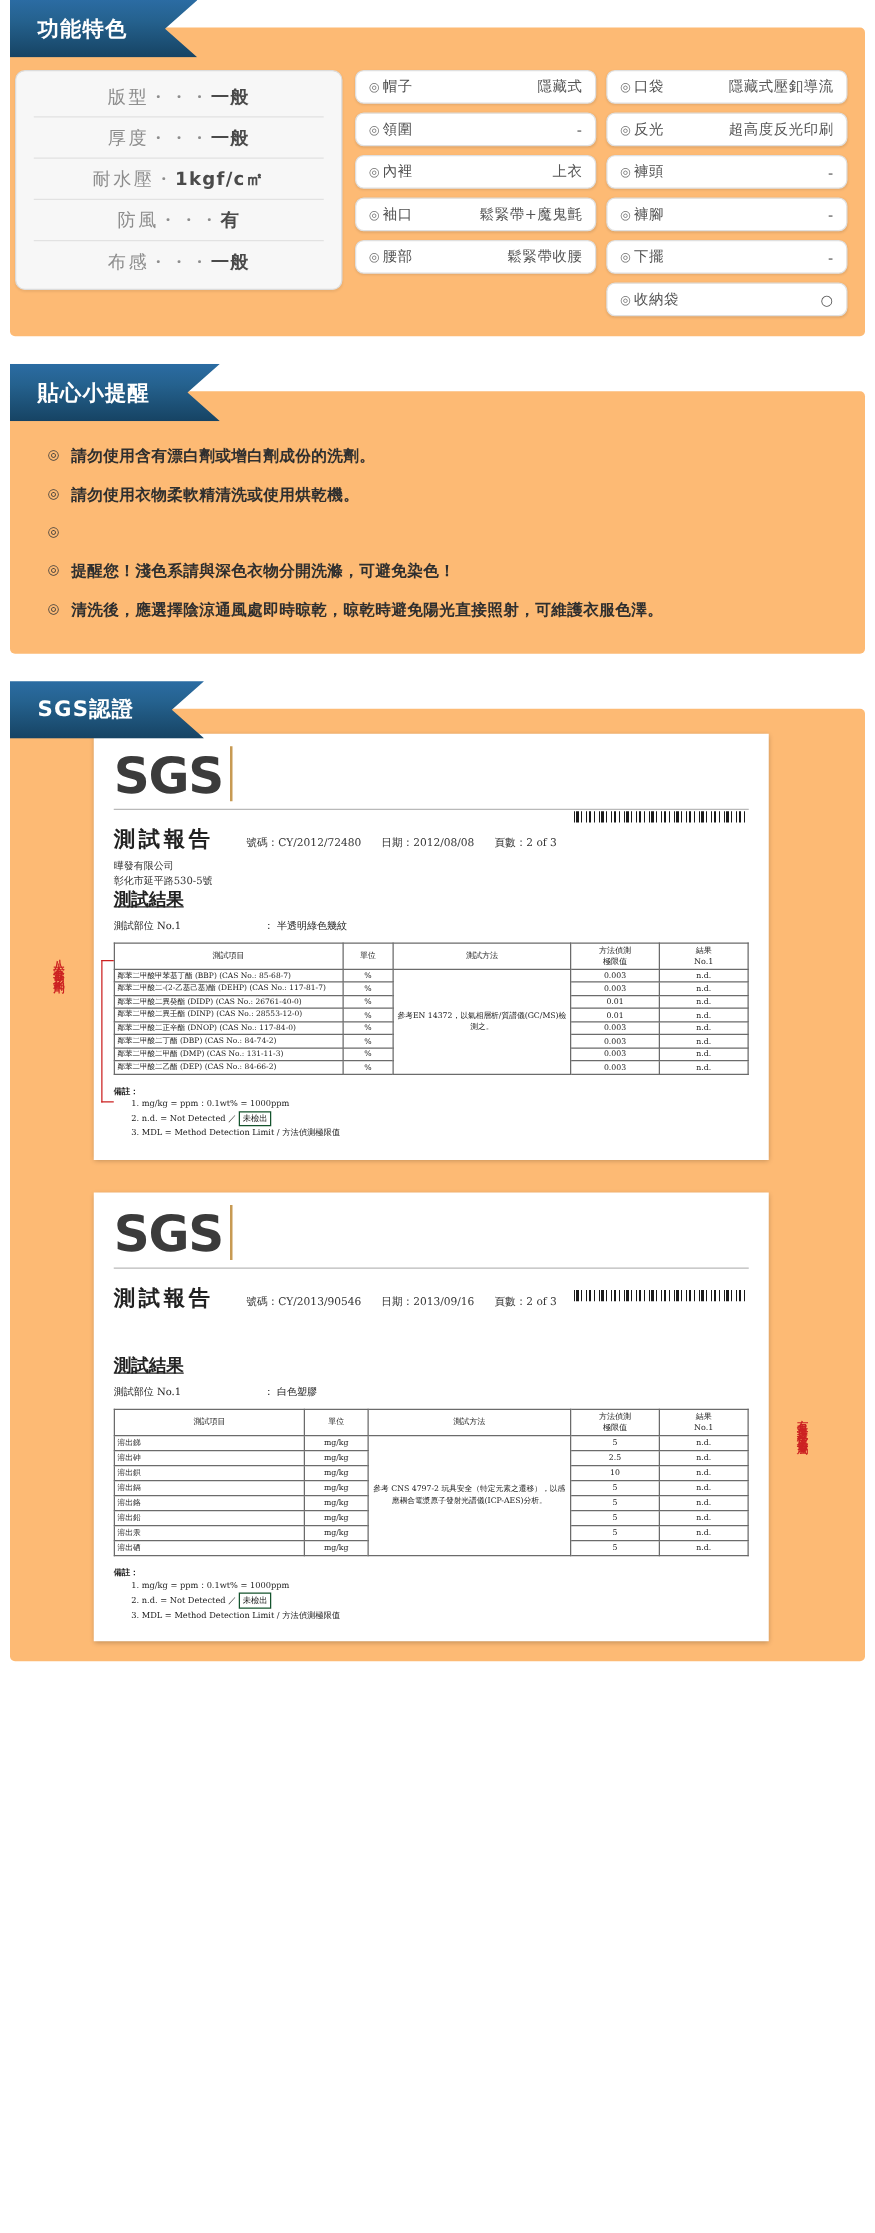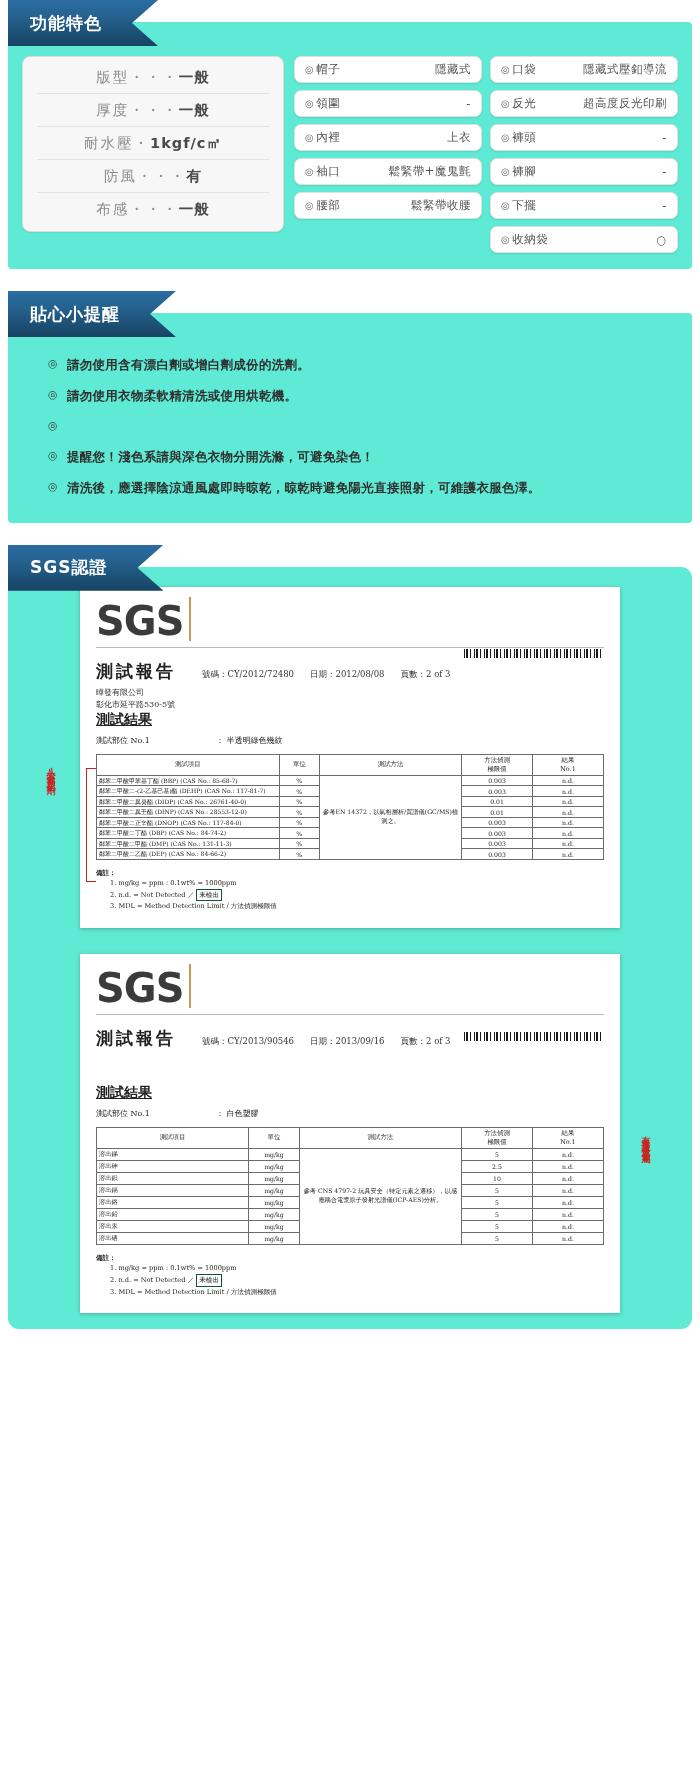--- a/index.html
+++ b/index.html
@@ -17,23 +17,23 @@
   .ribbon{
     position:absolute;left:8px;top:0;height:46px;
     display:flex;align-items:center;
     padding:0 56px 0 22px;
     background:linear-gradient(to bottom,#2b6ca3 0%,#25628f 35%,#164363 100%);
     color:#ffffff;font-size:17px;font-weight:bold;letter-spacing:1px;
     box-shadow:0 2px 3px rgba(0,0,0,.28);
     clip-path:polygon(0 0,100% 0,calc(100% - 26px) 50%,100% 100%,0 100%);
   }
   .panel{
-    background:#5eead4;
+    background:#fdba74;
     margin:-24px 8px 0 8px;
-    padding:34px 14px 16px 14px;
+    padding:34px 14px 16px 4px;
     border-radius:4px;
     position:relative;z-index:1;
   }
 
   
   .feat-grid{display:flex;gap:10px;align-items:flex-start;}
   .col-spec{
     flex:0 0 232px;
     background:#f7f7f7;
     border:1px solid #dcdcdc;
@@ -72,21 +72,21 @@
   .tips{padding:10px 6px 8px 26px;}
   .tip{
     display:flex;align-items:flex-start;
     font-size:12.5px;color:#2f2f2f;font-weight:bold;
     margin:0 0 16px 0;letter-spacing:.3px;line-height:1.2;
   }
   .tip:last-child{margin-bottom:4px;}
   .tip .bullet{margin-right:9px;font-size:11px;color:#3a3a3a;line-height:1.25;}
 
   
-  .sgs-body{padding-top:20px;border-radius:11px;}
+  .sgs-body{padding-top:20px;}
   .report{
     background:#ffffff;
     margin:0 auto 26px auto;
     width:508px;
     box-shadow:0 1px 4px rgba(0,0,0,.25);
     padding:14px 16px 16px 16px;
     position:relative;
     color:#222;
     font-family:"DejaVu Serif","Liberation Serif",serif;
   }

